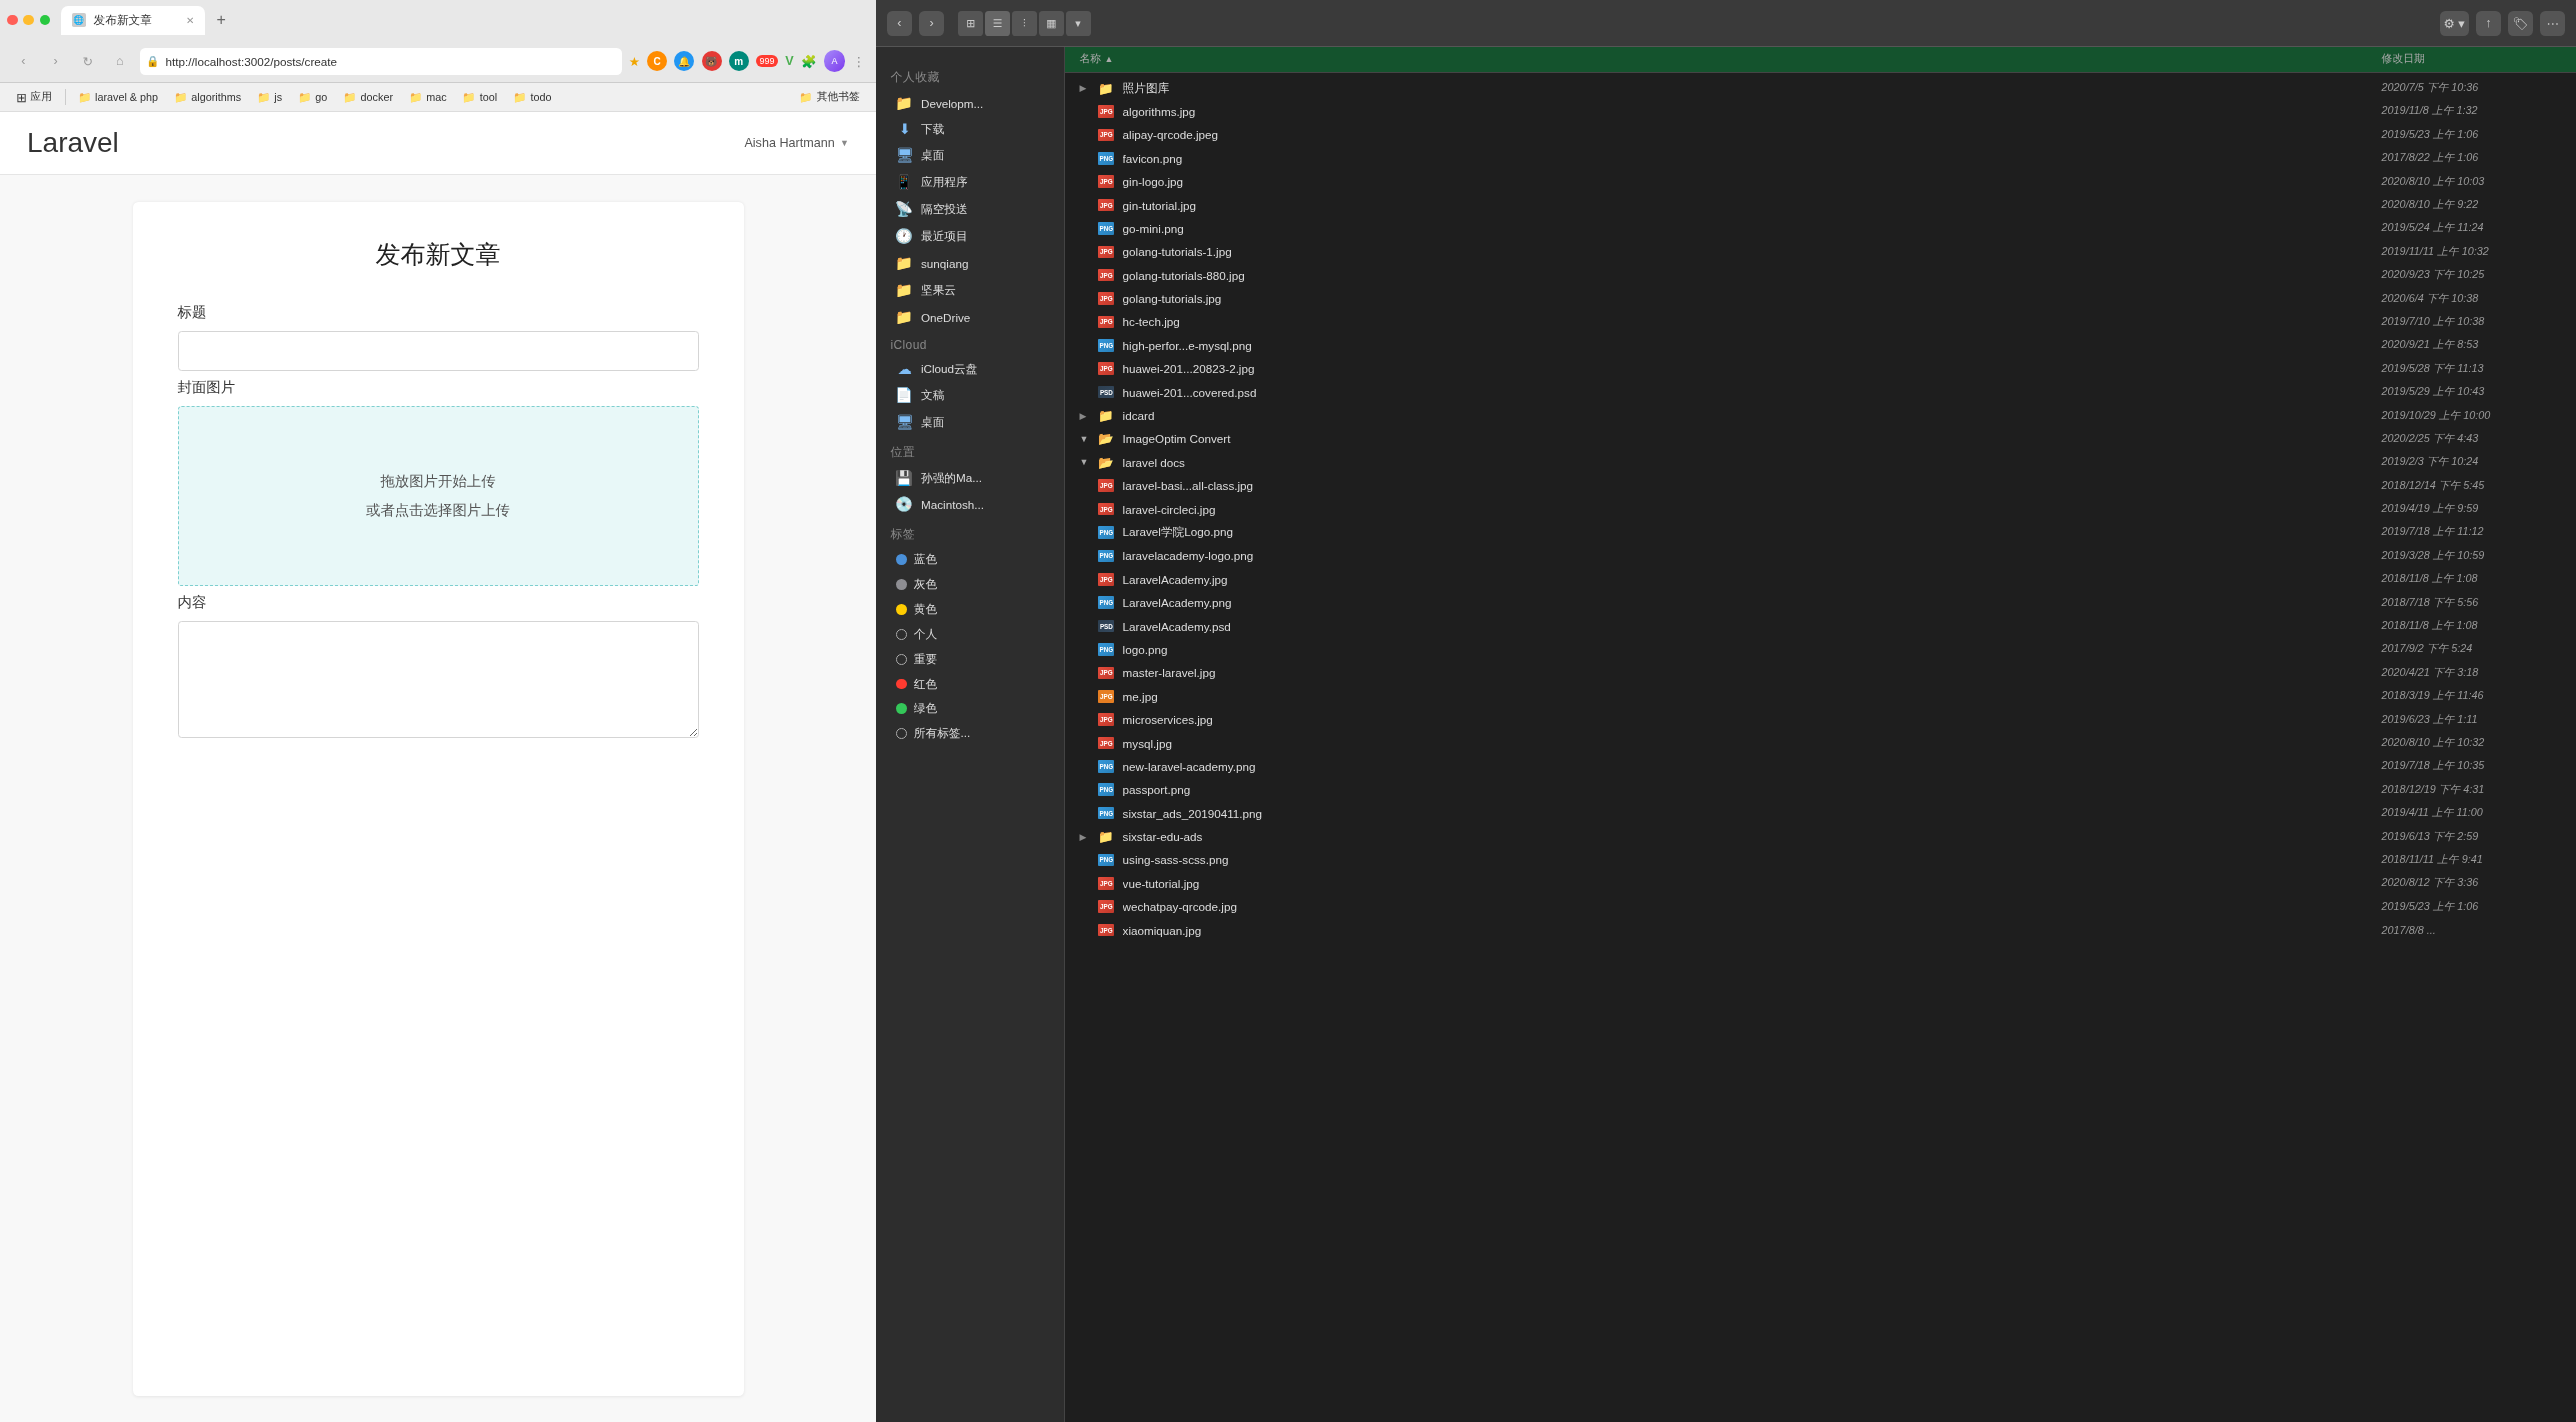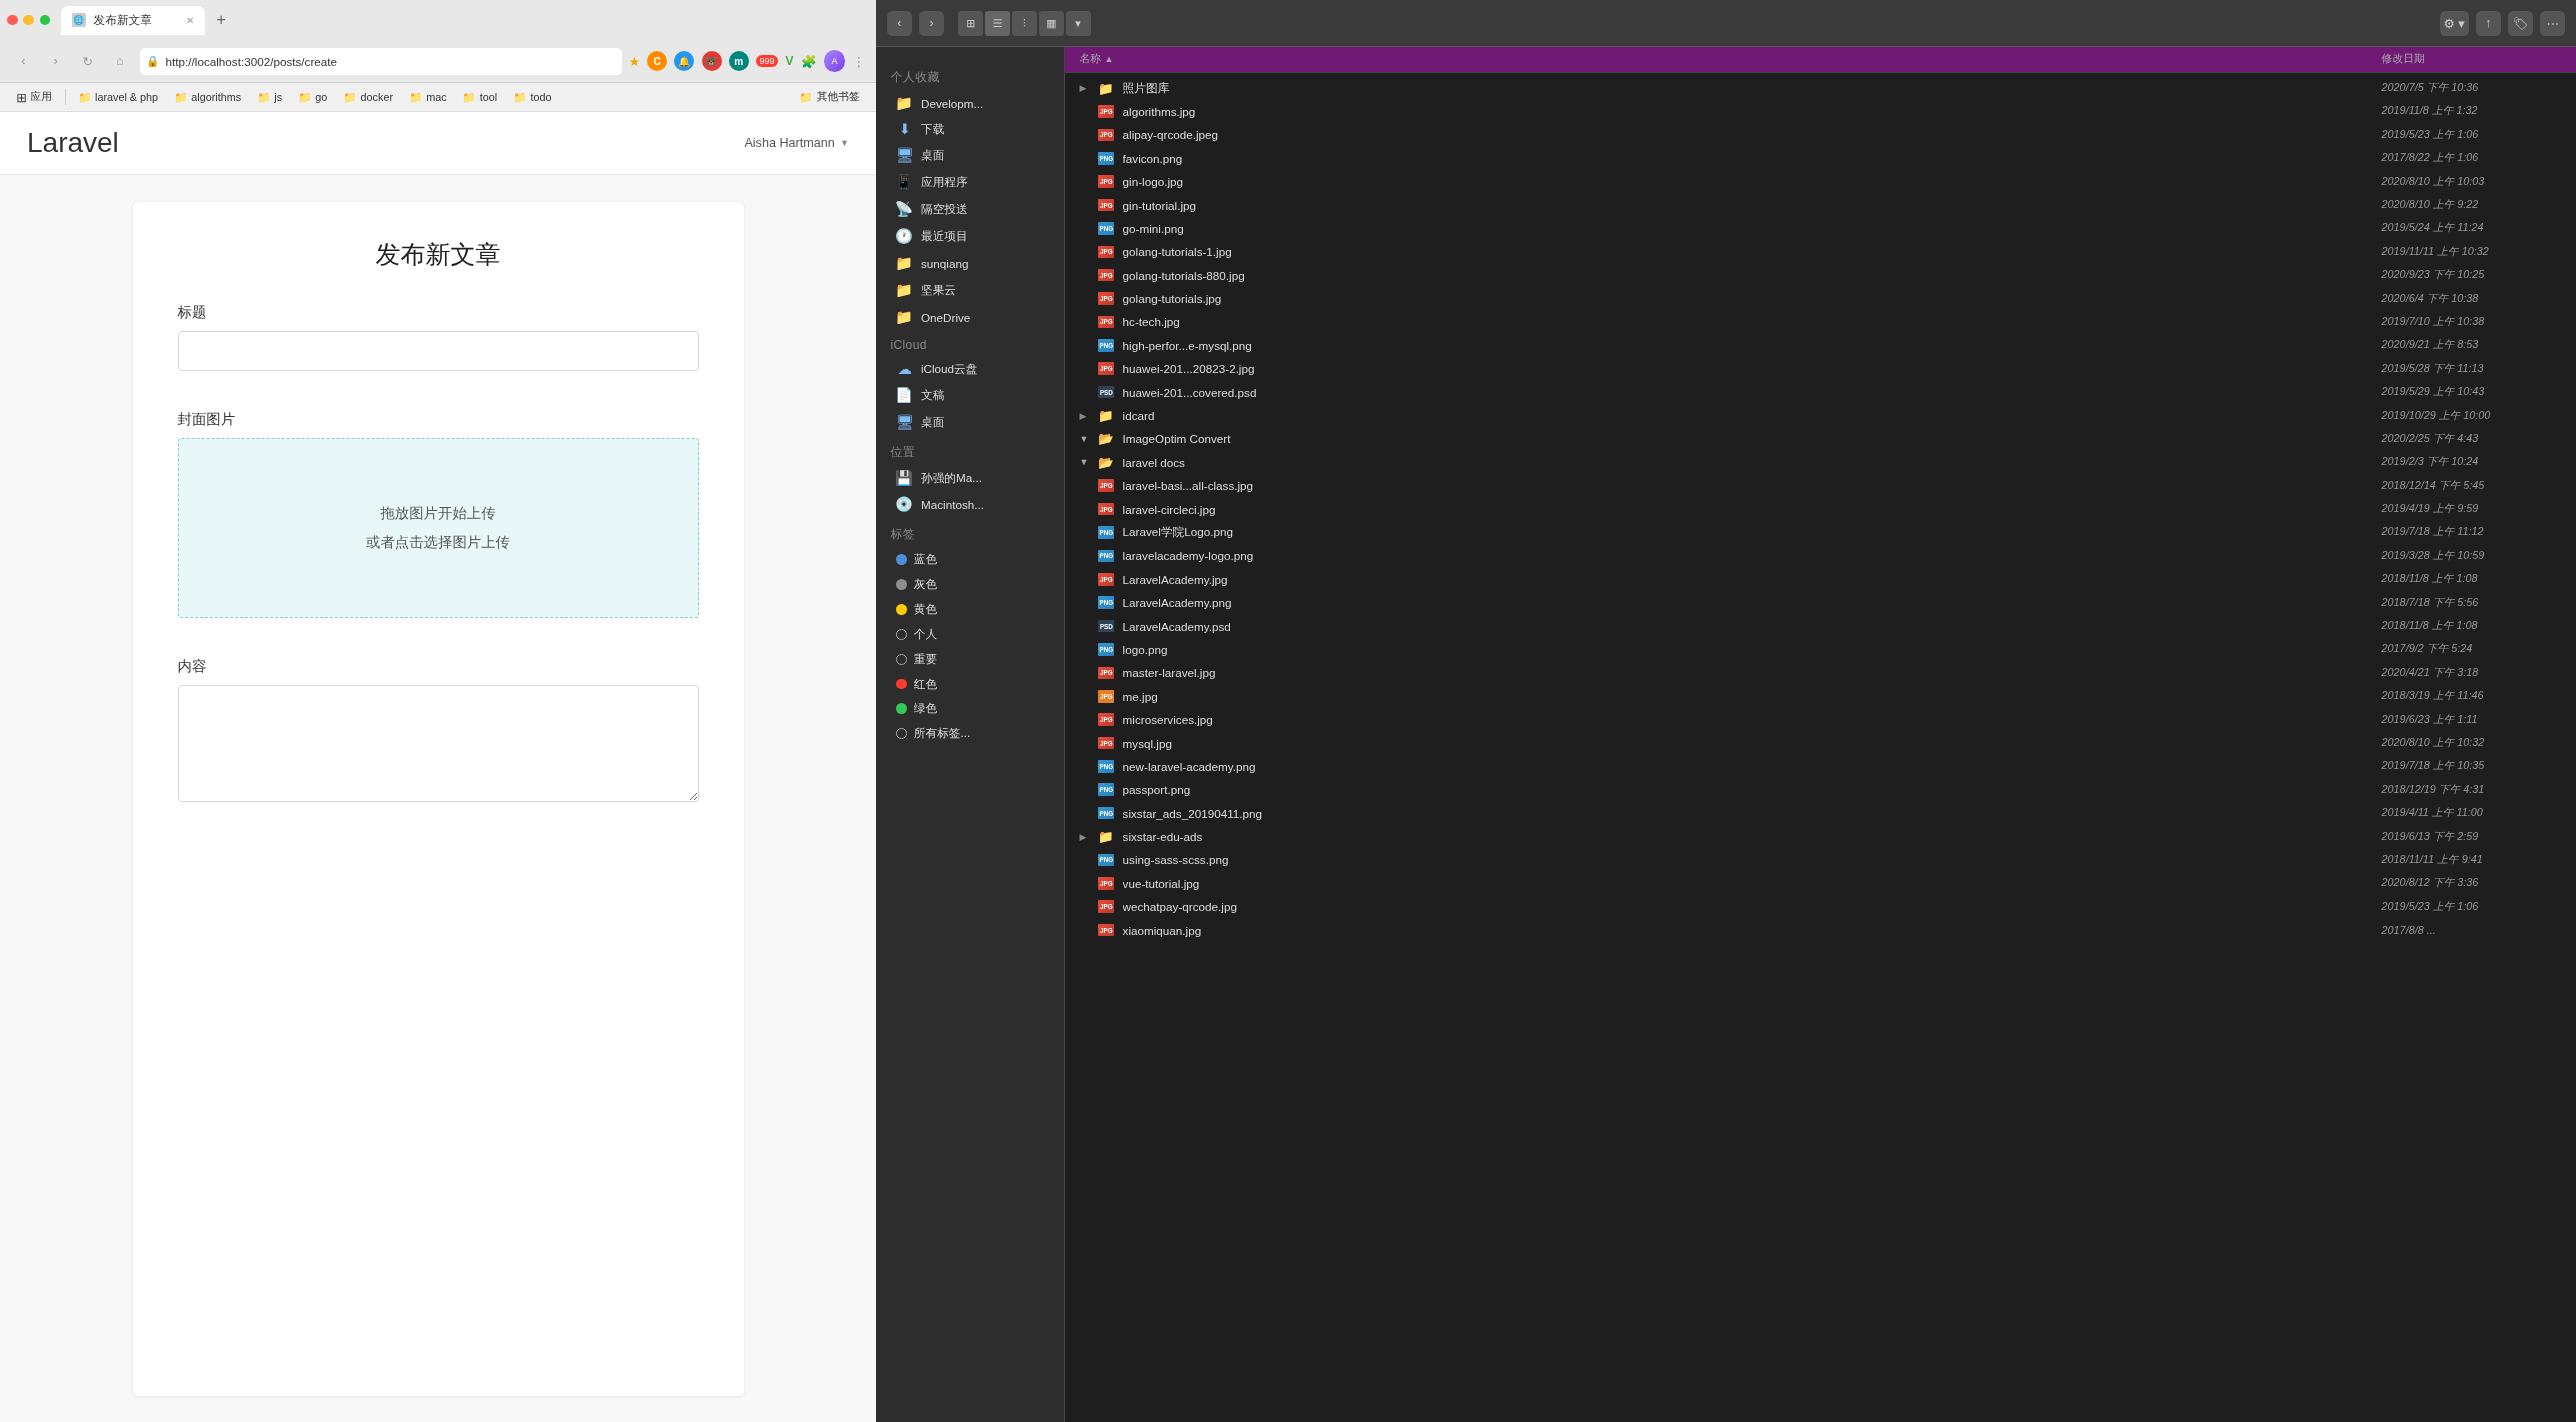--- a/index.html
+++ b/index.html
@@ -156,21 +156,21 @@
       box-shadow: 0 0.9px 3.6px rgba(0,0,0,0.08);
       padding: 36px 45px;
     }
     .form-title {
       font-size: 25px;
       font-weight: 400;
       color: #222;
       text-align: center;
       margin-bottom: 32px;
     }
-    .form-group { margin-bottom: 39px; }
+    .form-group { margin-bottom: 7px; }
     .form-label {
       display: block;
       font-size: 14.4px;
       color: #333;
       margin-bottom: 9px;
     }
     .form-input {
       width: 100%;
       height: 40px;
       border: 0.9px solid #d5d5d5;
@@ -359,21 +359,21 @@
       display: flex;
       flex-direction: column;
       background: #1e1e1e;
       overflow: hidden;
     }
     .file-list-header {
       display: flex;
       align-items: center;
       padding: 5.4px 14.4px;
       border-bottom: 0.9px solid #444;
-      background: #701a75;
+      background: #14532d;
       font-size: 10.8px;
       color: #aaa;
       gap: 0;
     }
     .file-col-name {
       flex: 1;
       display: flex;
       align-items: center;
       gap: 3.6px;
       cursor: pointer;

